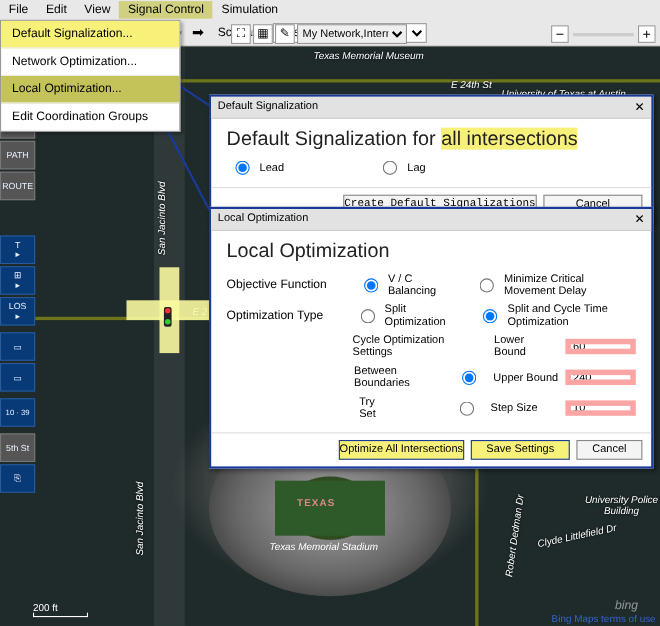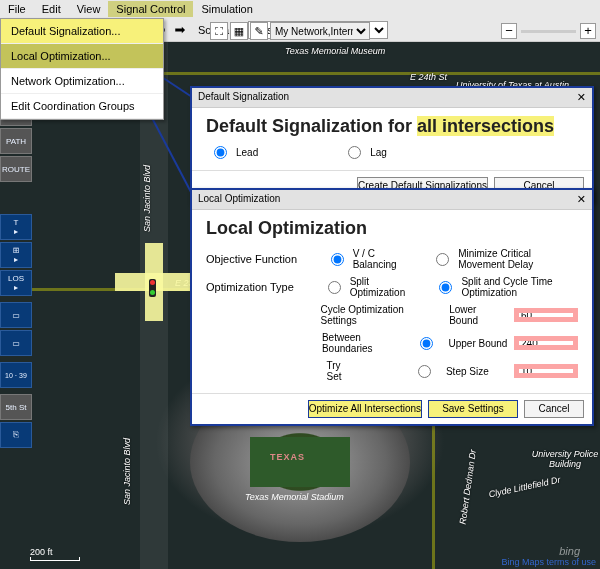--- a/index.html
+++ b/index.html
@@ -46,21 +46,21 @@
   .side { position:absolute; left:0; top:100px; width:34px; z-index:40; }
   .side .sbtn { width:32px; height:26px; margin-bottom:2px; background:#083a77; border:1px solid #2a5a9a; color:#e8f0ff; font-size:8px; display:flex; flex-direction:column; align-items:center; justify-content:center; cursor:pointer; }
   .side .sbtn.gray { background:#555; border-color:#777; }
 
   .callout { position:absolute; z-index:2; stroke:#1a3a9a; stroke-width:2; fill:none; }
 
   .panel { position:absolute; background:#fff; border:2px solid #1a3a9a; box-shadow:2px 2px 4px rgba(0,0,0,0.4); z-index:70; }
   .panel .titlebar { background:#e2e2e2; padding:3px 6px; font-size:10px; border-bottom:1px solid #ccc; display:flex; }
   .panel .titlebar .x { margin-left:auto; cursor:pointer; font-size:11px; }
   .panel .body { padding:8px 14px; }
-  .panel h2 { font-size:18px; font-weight:700; color:#222; margin-bottom:6px; }
+  .panel h2 { font-size:18px; font-weight:400; color:#222; margin-bottom:6px; }
   .panel h2 .hl { background:#f7f17a; }
   .row { display:flex; align-items:center; gap:6px; font-size:10px; padding:3px 0; min-height:18px;}
   .row .lab { width:120px; font-size:11px; }
   .row .sublab { width:130px; text-align:right; padding-right:6px;}
   .row input[type=radio]{ margin:0 3px 0 8px; }
   .row input[type=text]{ width:64px; height:14px; border:5px solid #fca5a5; font-size:10px; padding:0 2px;}
   .btnrow { display:flex; justify-content:flex-end; gap:6px; padding:6px 8px; border-top:1px solid #ddd; }
   .wbtn { min-width:90px; height:18px; border:1px solid #888; background:#f4f4f4; font-size:10px; cursor:pointer; text-align:center; line-height:16px; }
   .wbtn.hl { background:#f7f17a; border-color:#1a3a9a; }
 
@@ -115,22 +115,22 @@
 <div class="menubar">
   <div class="item">File</div>
   <div class="item">Edit</div>
   <div class="item">View</div>
   <div class="item hl">Signal Control</div>
   <div class="item">Simulation</div>
 </div>
 
 <div class="dropdown">
   <div class="ditem hl-yellow">Default Signalization...</div>
+  <div class="ditem">Network Optimization...</div>
   <div class="ditem hl-olive">Local Optimization...</div>
-  <div class="ditem">Network Optimization...</div>
   <div class="ditem">Edit Coordination Groups</div>
 </div>
 
 <div class="toolbar">
   <span class="arrow">⬅</span>
   <span class="arrow">➡</span>
   <span class="label">Scenario:</span>
   <select><option>Base Scenario</option></select>
 </div>
 
@@ -176,21 +176,21 @@
     </h2>
     <div class="row">
       <input type="radio" checked="" style="">
         <span>Lead</span>
       <span style="width:70px;"></span>
       <input type="radio" style="">
         <span>Lag</span>
     </div>
   </div>
   <div class="btnrow">
-    <div class="wbtn" style="min-width:130px;">Create Default Signalizations</div>
+    <div class="wbtn" style="min-width:130px;font-family:Liberation Mono, monospace;">Create Default Signalizations</div>
     <div class="wbtn">Cancel</div>
   </div>
 </div>
 
 <div class="panel" style="top:188px; left:190px; width:404px;">
   <div class="titlebar">
     <span>Local Optimization</span>
     <span class="x">✕</span>
   </div>
   <div class="body">

